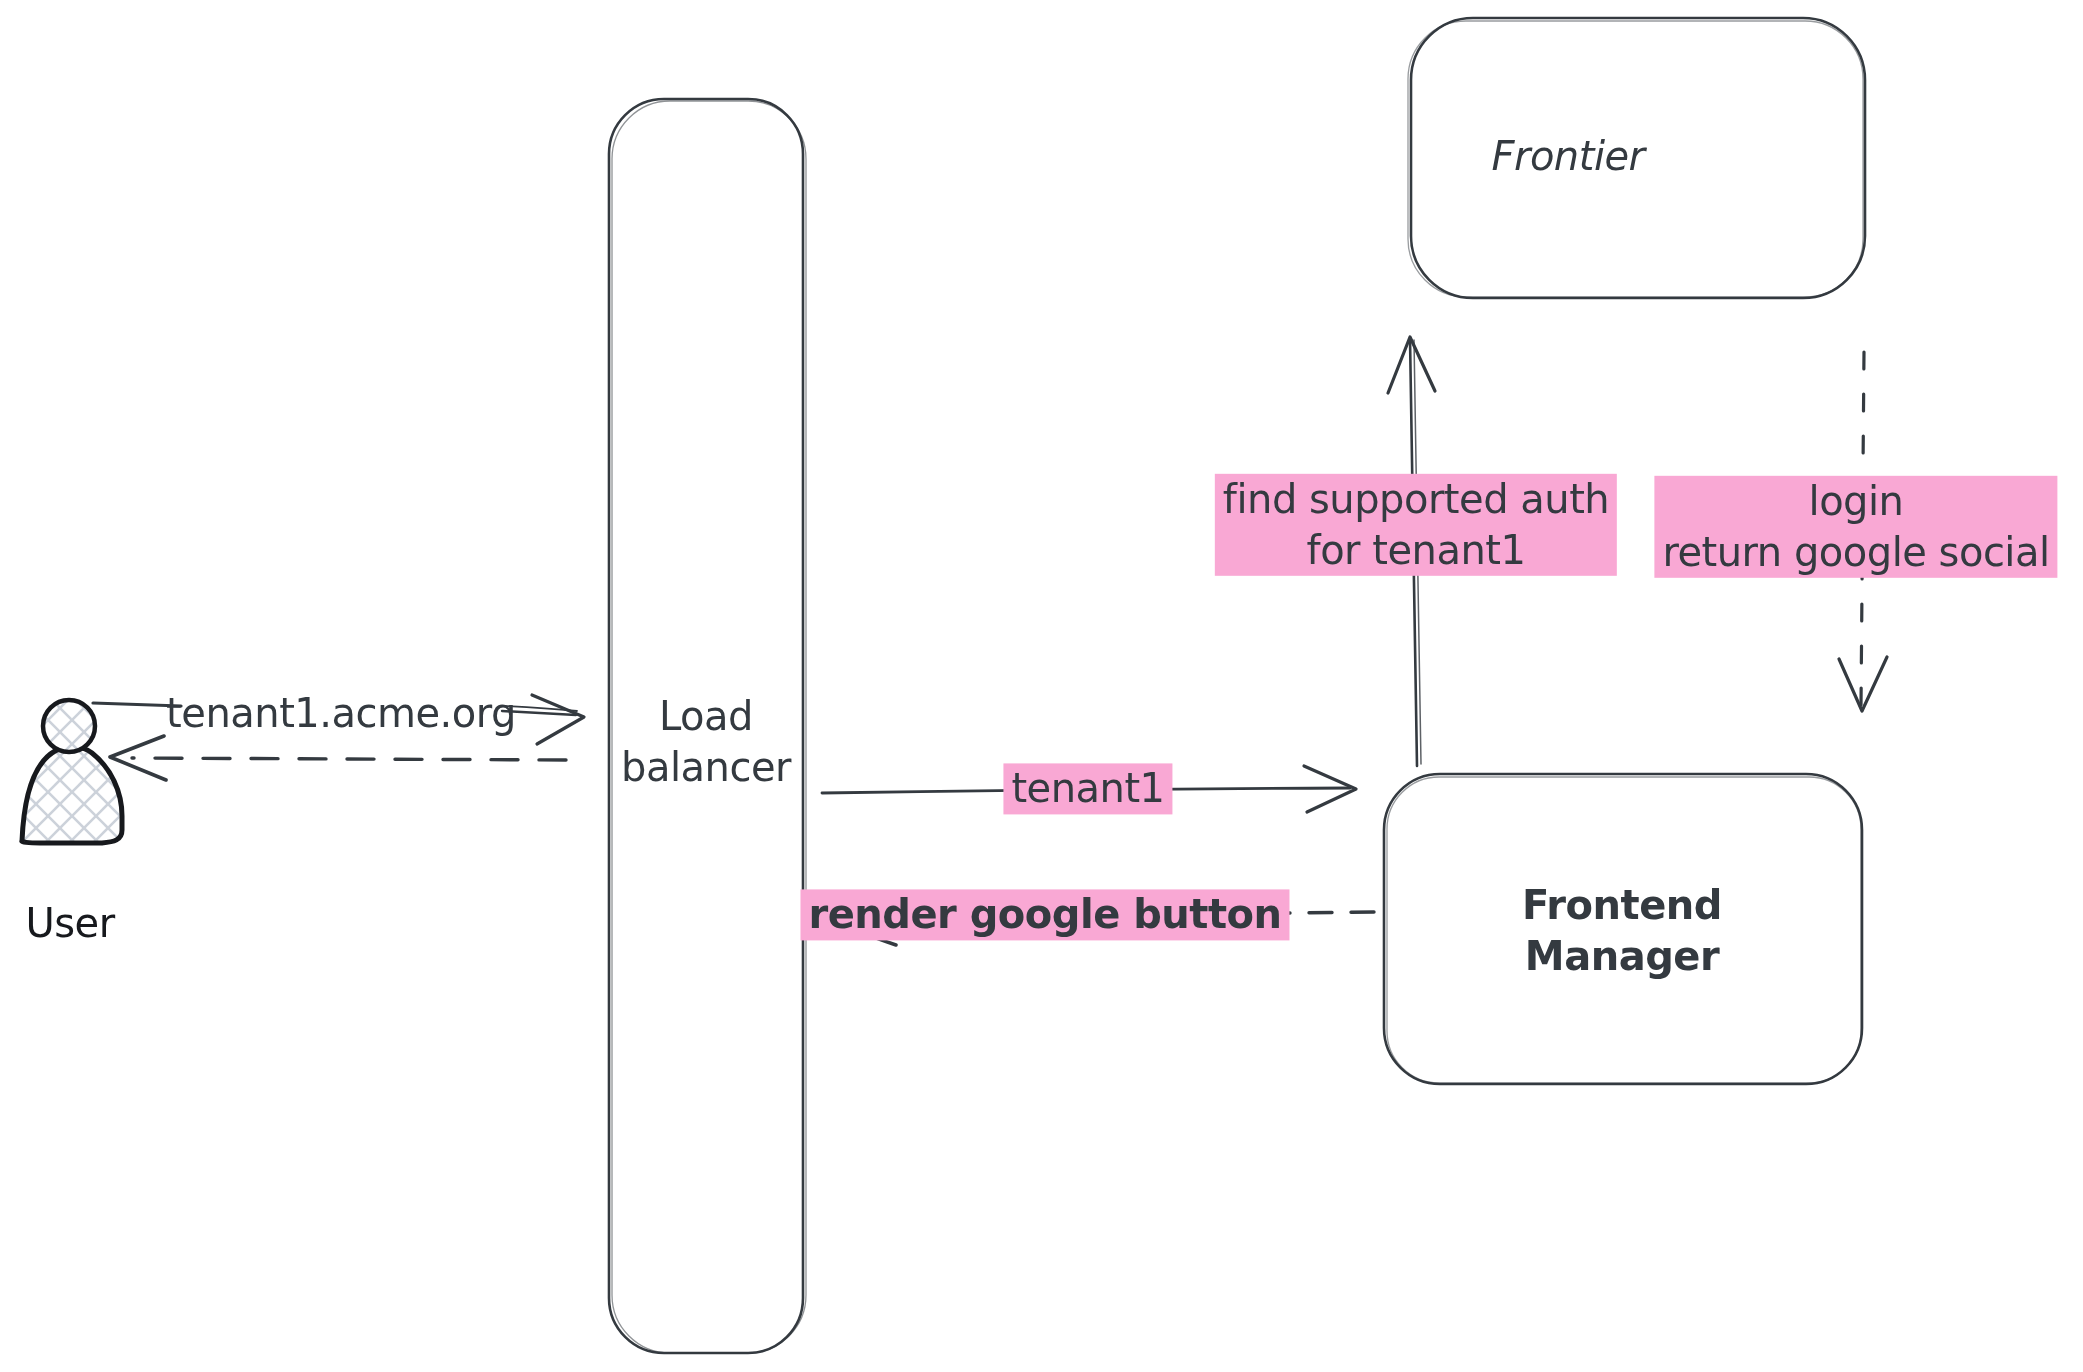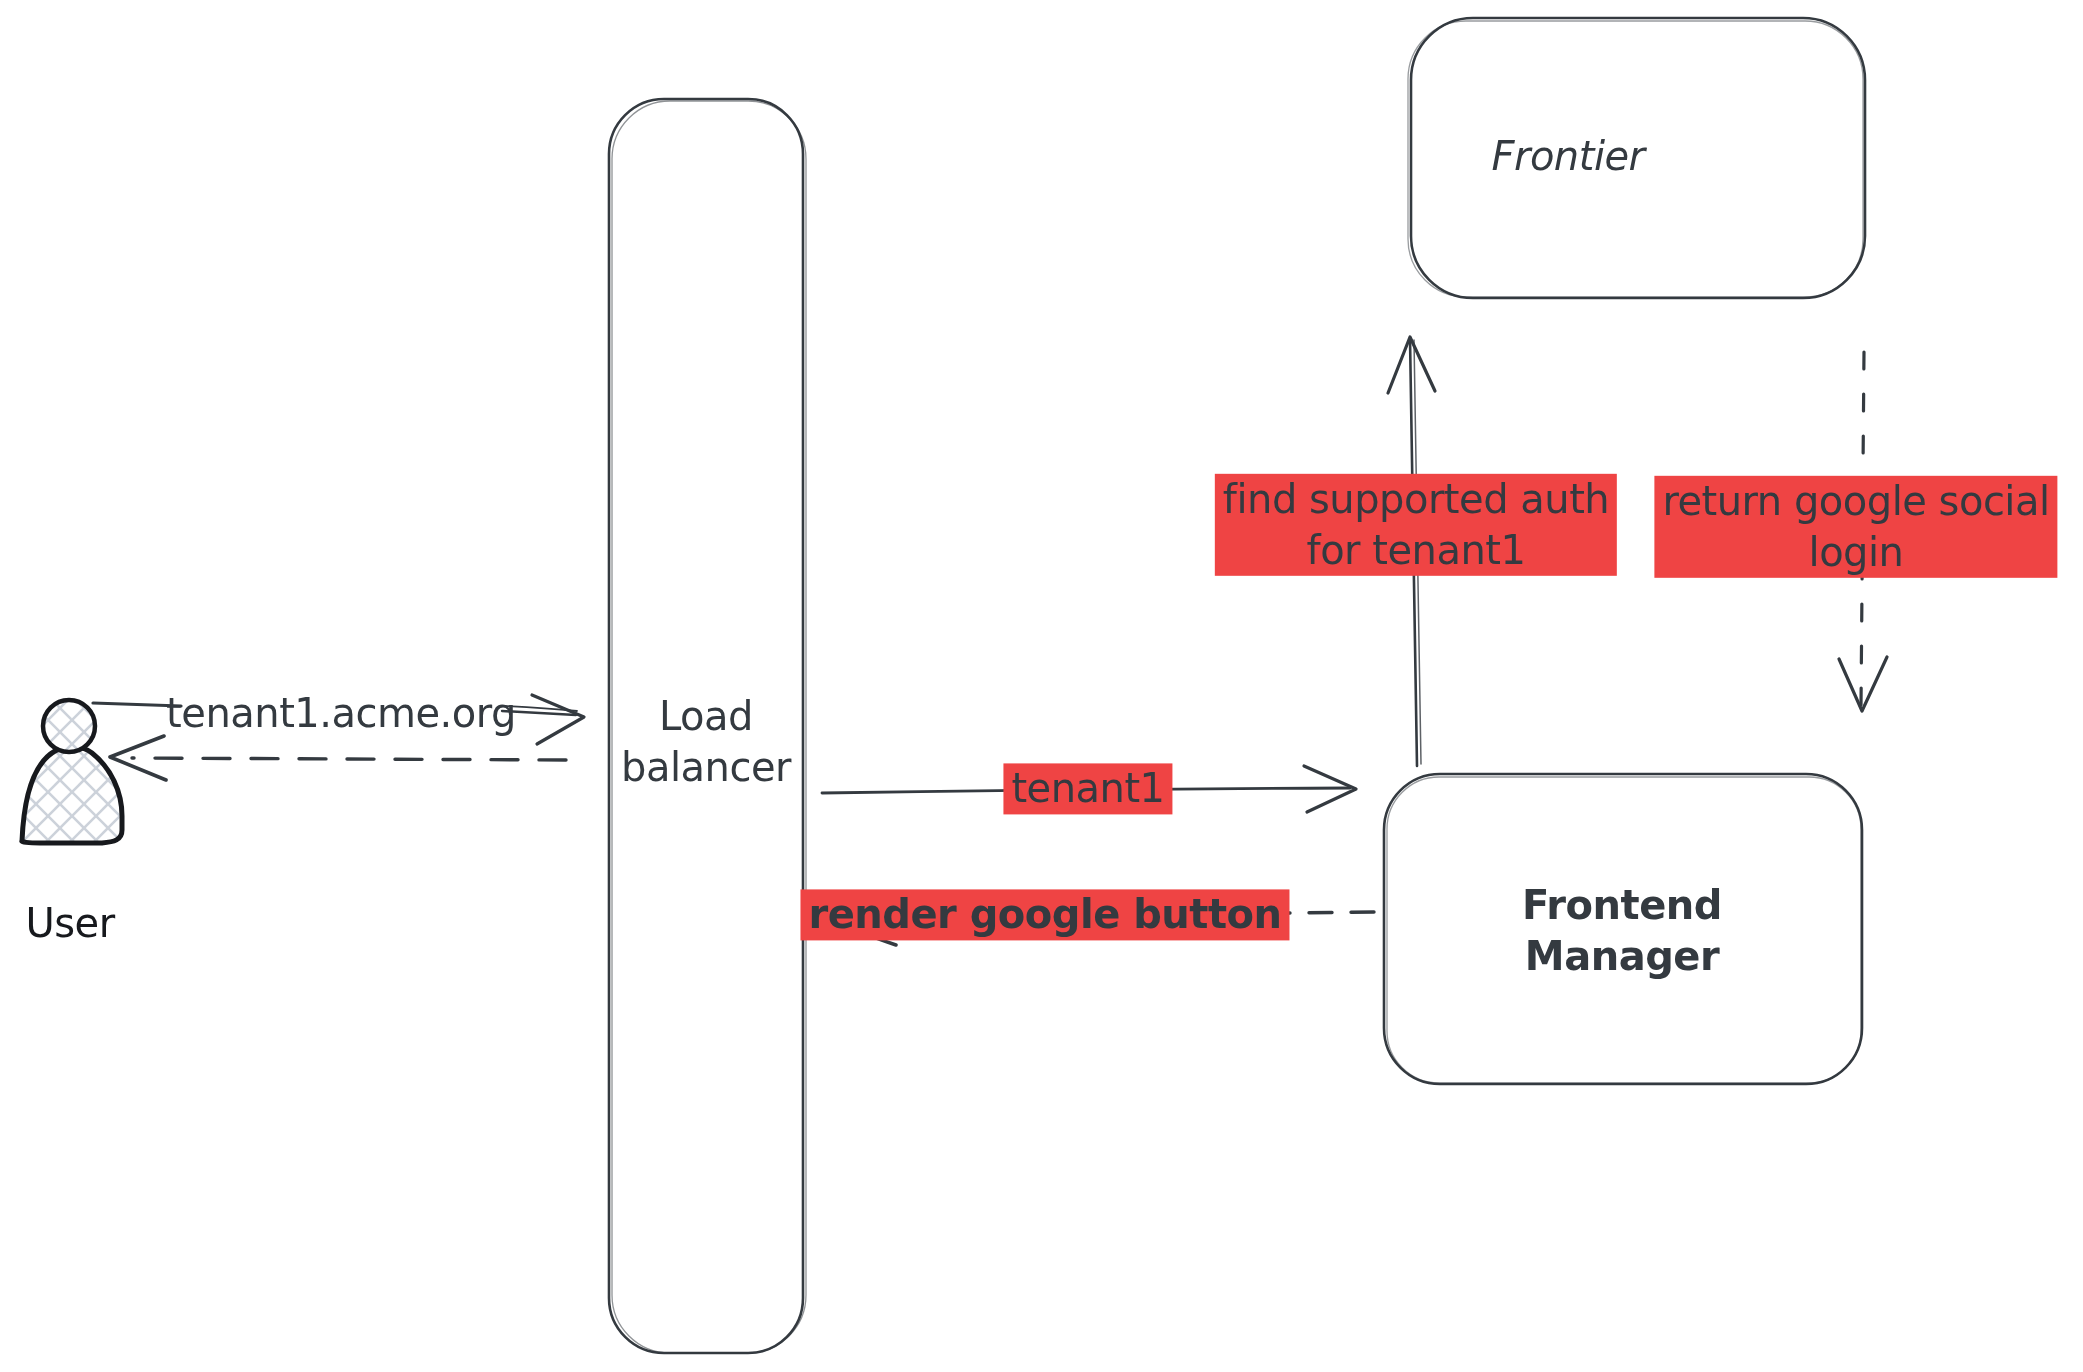--- a/index.html
+++ b/index.html
@@ -14,21 +14,21 @@
   #artwork { position: absolute; left: 0; top: 0; }
   .lbl {
     position: absolute;
     transform: translate(-50%, -50%);
     color: #343a40;
     font-size: 40px;
     line-height: 1.28;
     letter-spacing: -0.5px;
     text-align: center;
     white-space: nowrap;
-    background: #ef4444;
+    background: #f9a8d4;
     padding: 0 8px;
   }
   .lbl.no-bg { background: transparent; padding: 0; }
   .lbl.actor { color: #17191d; }
   .lbl span { display: block; }
 </style>
 </head>
 <body>
 
 <div id="canvas">
@@ -130,17 +130,17 @@
   <div class="lbl" style="left:1088px; top:789px;">tenant1</div>
 
   <div class="lbl" style="left:1045px; top:915px;font-weight:bold;">render google button</div>
 
   <div class="lbl" style="left:1416px; top:525px;">
     <span>find supported auth</span>
     <span>for tenant1</span>
   </div>
 
   <div class="lbl" style="left:1856px; top:527px;">
+    <span>login</span>
     <span>return google social</span>
-    <span>login</span>
   </div>
 
 </div>
 
 </body></html>

